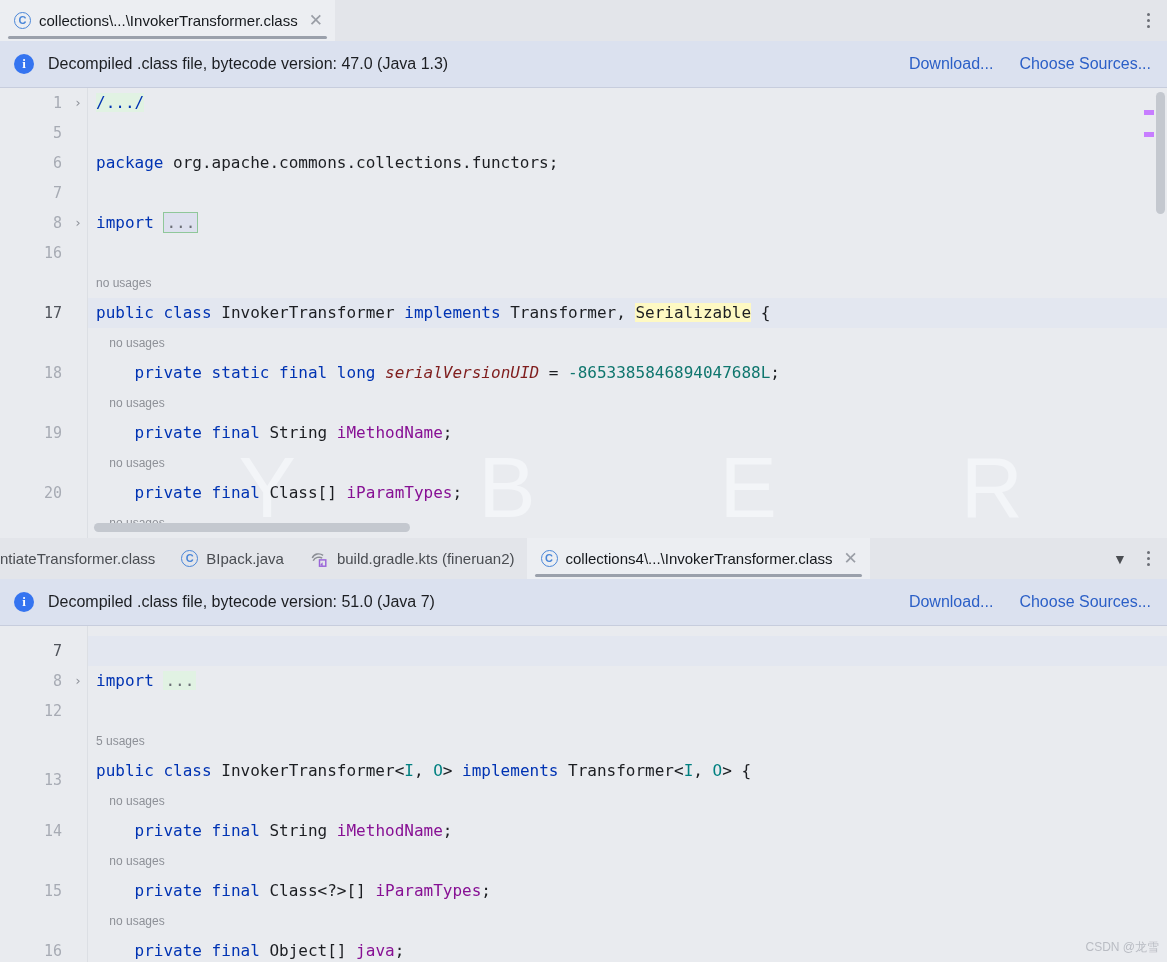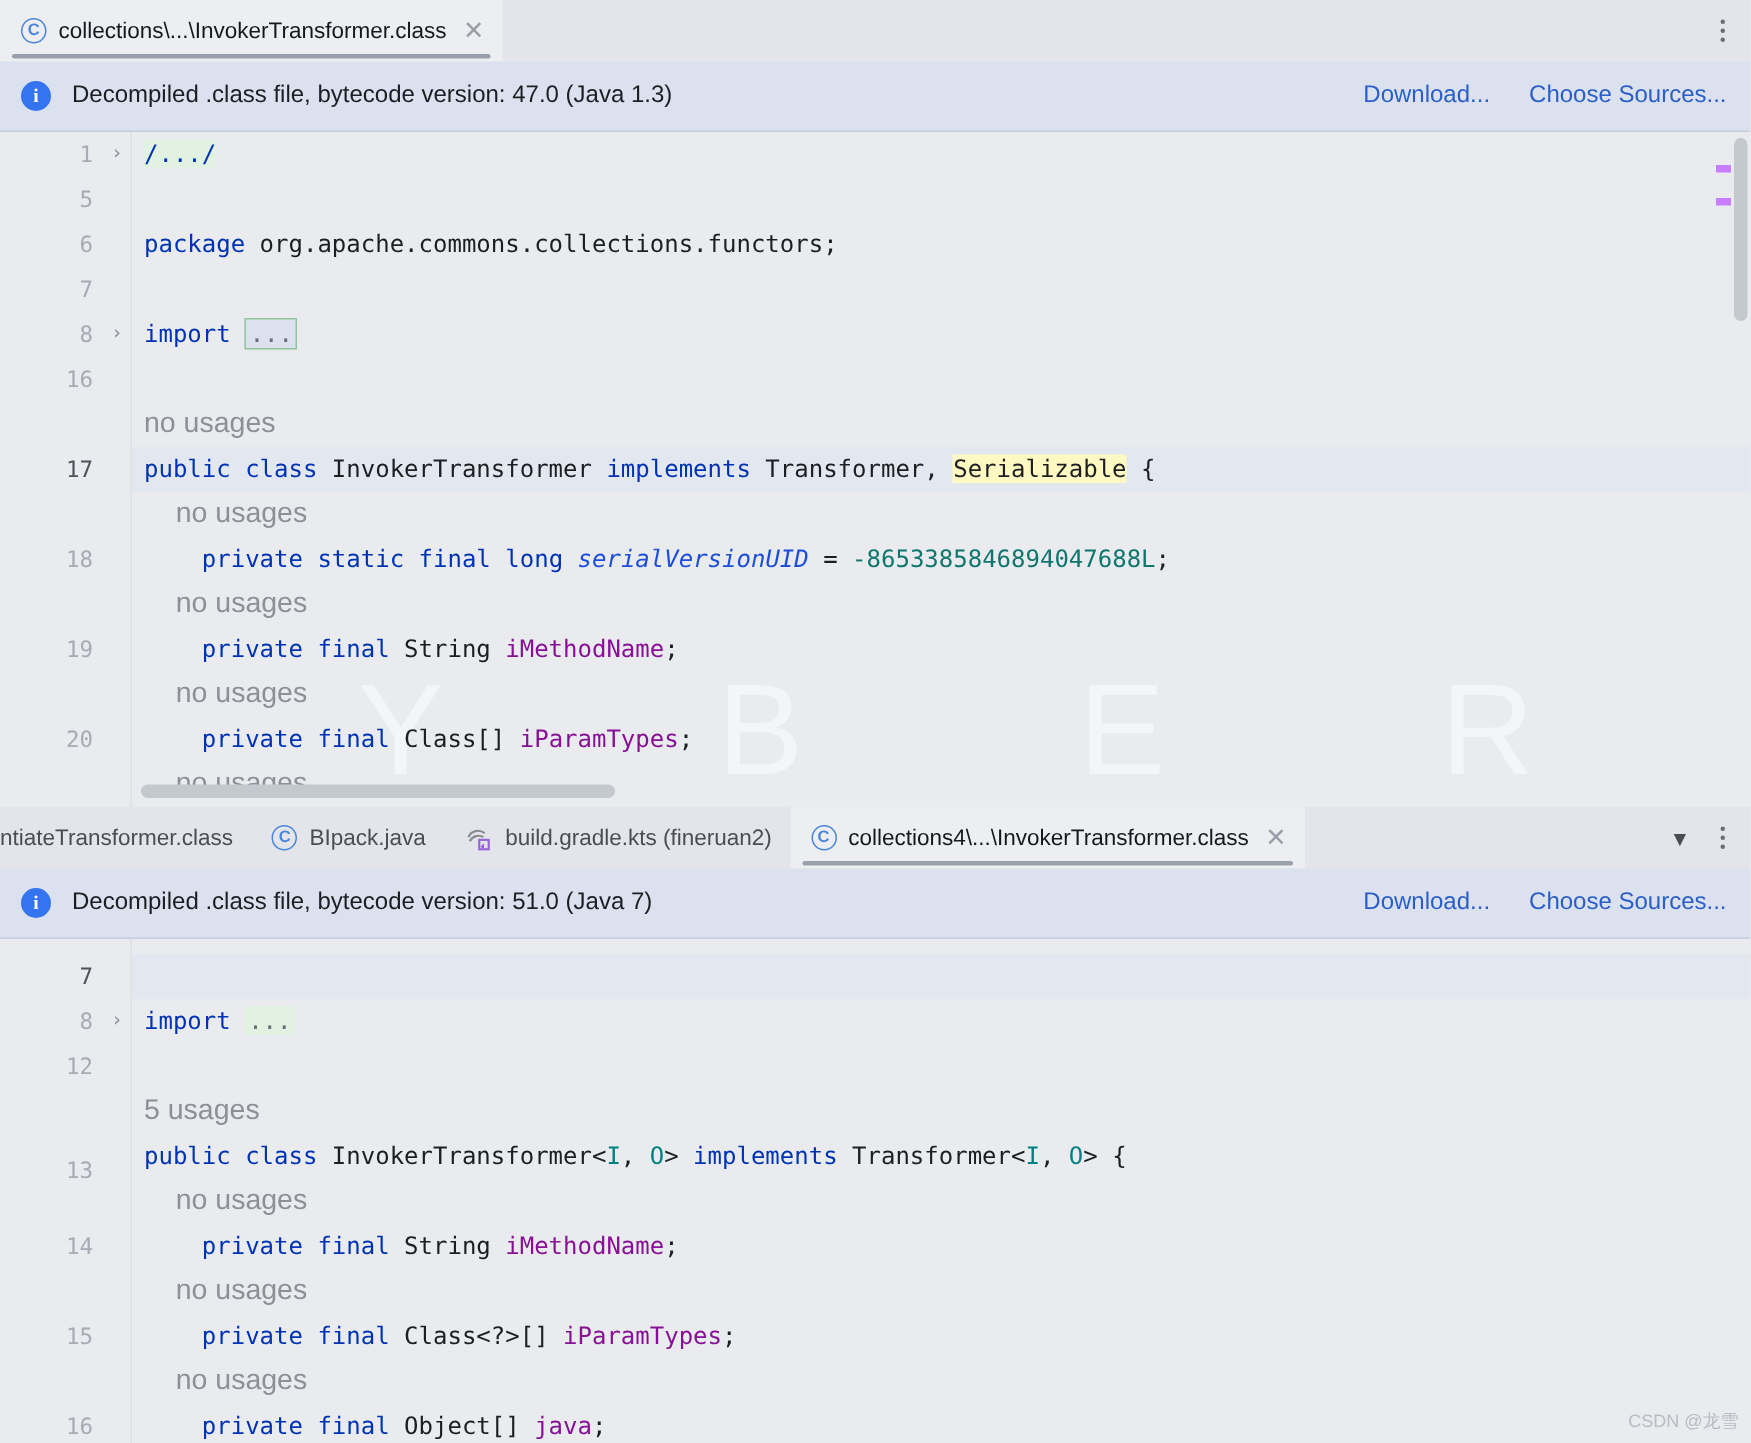--- a/index.html
+++ b/index.html
@@ -110,28 +110,28 @@
     position: absolute; left: 72px; width: 12px; height: 30px; line-height: 30px;
     color: #8c9098; font-size: 13px; text-align: center;
   }
   .code {
     font-family: "DejaVu Sans Mono", monospace;
     font-size: 16px; line-height: 30px; white-space: pre; padding-left: 8px;
     color: #1c1e22;
   }
   .hint {
     font-family: "Liberation Sans", sans-serif;
-    font-size: 19px; color: #8d9097; line-height: 30px;
+    font-size: 12px; color: #8d9097; line-height: 30px;
     padding-left: 8px; white-space: pre;
   }
   
   .kw  { color: #0033b3; }
   .ty  { color: #1c1e22; }
   .fld { color: #871094; }
-  .sfld{ color: #1d4ed8; font-style: italic; }
+  .sfld{ color: #7f1d1d; font-style: italic; }
   .num { color: #0f766e; }
   .gen { color: #008080; }
   .pn  { color: #1c1e22; }
   .cmt { color: #0033b3; background: #e1f2e3; }
   .imp-dots { color: #6b6e76; background: #e1f2e3; padding: 0 2px; }
   .imp-dots.boxed { border: 1px solid #8fc79a; background: #dde0ee; }
   .sel { background: #fef9c3; }
 
   
   .vscroll {

